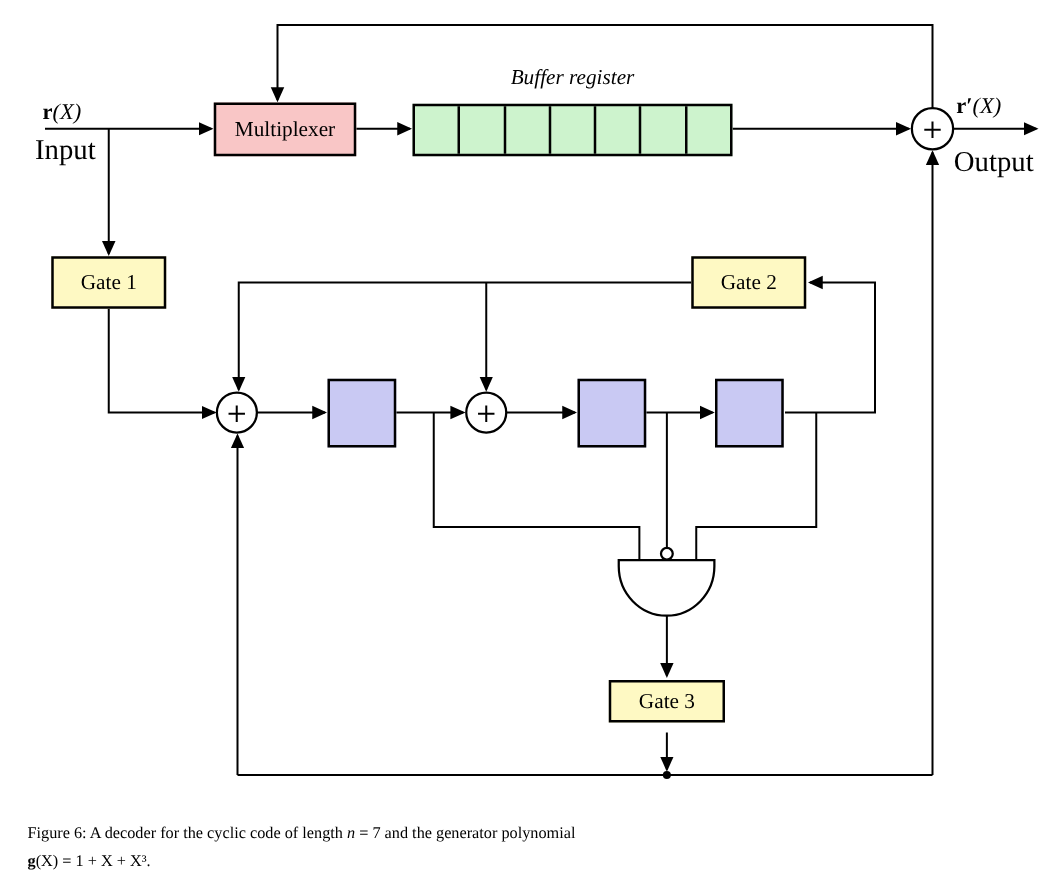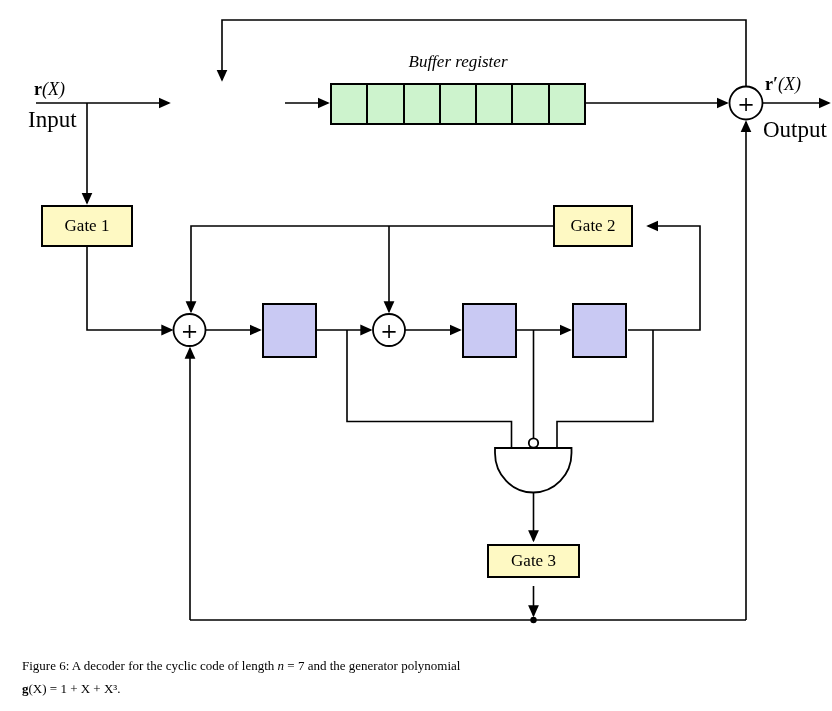--- a/index.html
+++ b/index.html
@@ -132,36 +132,39 @@
     <text class="plus" x="189.5" y="337.5">+</text>
     <text class="plus" x="389" y="337.5">+</text>
     <text class="plus" x="746" y="110.5">+</text>
 
     <path class="shape" d="M495 448 H571.5 V453 A38.25 39.5 0 0 1 495 453 Z"></path>
     <circle class="shape" cx="533.5" cy="443" r="4.7"></circle>
 
     <circle cx="533.5" cy="620" r="3.2" fill="#000000"></circle>
   </svg>
 
+  <div class="box mux" style="left:171px; top:82px; width:114px; height:43px;">
+    <span>Multiplexer</span>
+  </div>
 
   <div class="buffer" style="left:330px; top:83px; width:256px; height:42px;">
     <div class="bcell"></div>
     <div class="bcell"></div>
     <div class="bcell"></div>
     <div class="bcell"></div>
     <div class="bcell"></div>
     <div class="bcell"></div>
     <div class="bcell"></div>
   </div>
 
   <div class="box gate" style="left:41px; top:205px; width:92px; height:42px;">
     <span>Gate 1</span>
   </div>
 
-  <div class="box gate" style="left:553px; top:205px; width:80px; height:42px;justify-content:center;">
+  <div class="box gate" style="left:553px; top:205px; width:92px; height:42px;justify-content:center;">
     <span>Gate 2</span>
   </div>
 
   <div class="box gate" style="left:487px; top:544px; width:93px; height:34px;">
     <span>Gate 3</span>
   </div>
 
   <div class="box cell" style="left:262px; top:303px; width:55px; height:55px;"></div>
   <div class="box cell" style="left:462px; top:303px; width:55px; height:55px;"></div>
   <div class="box cell" style="left:572px; top:303px; width:55px; height:55px;"></div>

